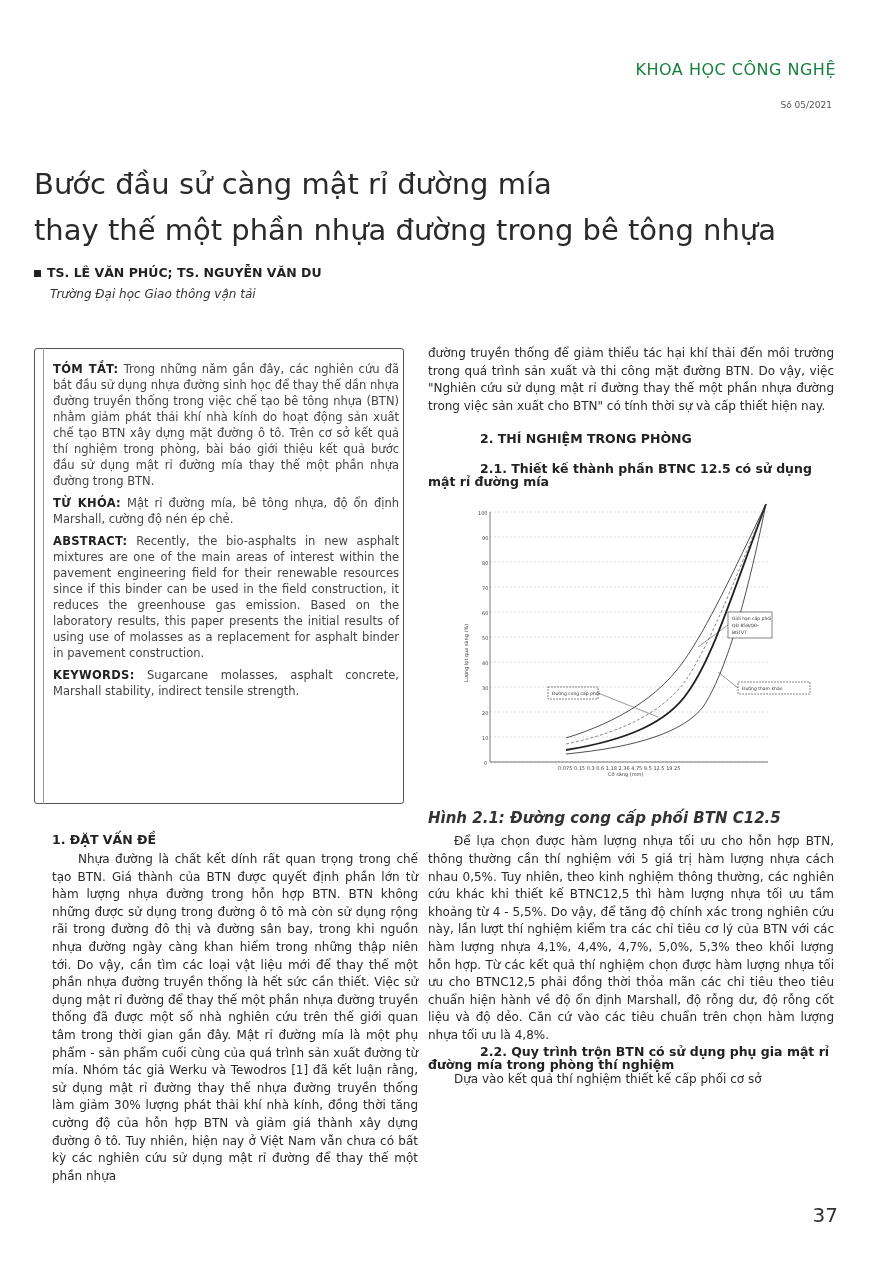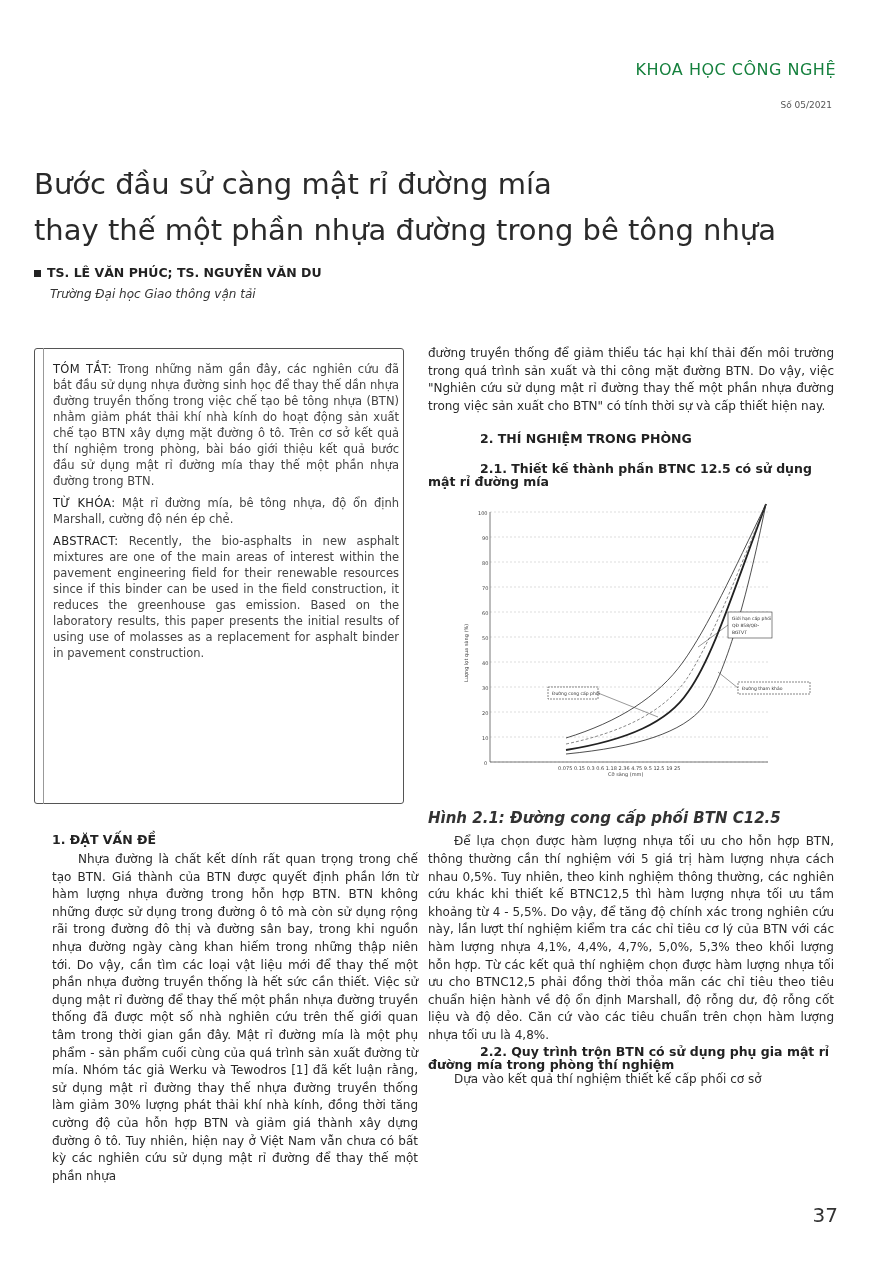--- a/index.html
+++ b/index.html
@@ -6,21 +6,21 @@
   body { width: 888px; height: 1267px; position: relative; overflow: hidden; font-family: "DejaVu Sans", sans-serif; color: #1a1a1a; }
   .section-tag { position: absolute; right: 52px; top: 60px; font-size: 16px; letter-spacing: 0.5px; color: #15803d; }
   .issue { position: absolute; right: 56px; top: 83px; font-size: 9px; color: #555; margin-top: 17px; }
   .title { position: absolute; left: 34px; top: 142px; width: 800px; font-size: 29px; line-height: 46px; color: #2a2a2a; font-weight: normal; }
   .authors { position: absolute; left: 34px; top: 265px; font-size: 12.5px; font-weight: bold; color: #222; }
   .authors .sq { display: inline-block; width: 7px; height: 7px; background: #222; margin-right: 6px; vertical-align: middle; }
   .affil { position: absolute; left: 50px; top: 287px; font-size: 12px; font-style: italic; color: #333; }
   .abstract-box { position: absolute; left: 34px; top: 348px; width: 370px; height: 456px; border: 1px solid #555; border-radius: 3px; box-sizing: border-box; padding: 6px 0 0 18px; }
   .abstract-box::before { content: ""; position: absolute; left: 8px; top: -1px; bottom: -1px; width: 1px; background: #999; }
   .abs-p { font-size: 11.5px; line-height: 16px; color: #444; margin: 6px 0 6px 0; text-align: justify; padding-right: 4px; }
-  .abs-p b { color: #222; font-weight: normal; letter-spacing: 0.3px; }
+  .abs-p b { color: #222; font-weight: bold; letter-spacing: 0.3px; }
   .col-left { position: absolute; left: 52px; top: 832px; width: 366px; }
   .col-right { position: absolute; left: 428px; top: 345px; width: 406px; }
   h2 { font-size: 12.5px; font-weight: bold; margin: 0 0 4px 0; color: #222; }
   h3 { font-size: 12.5px; font-weight: bold; margin: 0; color: #222; text-indent: 52px; line-height: 13px; }
   .para { font-size: 12px; line-height: 17.6px; text-align: justify; margin: 0; color: #2a2a2a; text-indent: 26px; }
   .para.noindent { text-indent: 0; }
   .figure { position: relative; width: 406px; height: 296px; margin: 4px 0 0 0; }
   .caption { font-size: 15px; font-style: italic; font-weight: bold; color: #333; margin: 21px 0 6px 0; }
   .pagenum { position: absolute; right: 50px; top: 1203px; font-size: 20px; color: #333; }
   .blank-gap { height: 16px; }
@@ -38,20 +38,21 @@
 
 <div class="authors">
   <span class="sq"></span><span>TS. LÊ VĂN PHÚC; TS. NGUYỄN VĂN DU</span>
 </div>
 <div class="affil">Trường Đại học Giao thông vận tải</div>
 
 <div class="abstract-box">
   <p class="abs-p"><b>TÓM TẮT:</b><span> Trong những năm gần đây, các nghiên cứu đã bắt đầu sử dụng nhựa đường sinh học để thay thế dần nhựa đường truyền thống trong việc chế tạo bê tông nhựa (BTN) nhằm giảm phát thải khí nhà kính do hoạt động sản xuất chế tạo BTN xây dựng mặt đường ô tô. Trên cơ sở kết quả thí nghiệm trong phòng, bài báo giới thiệu kết quả bước đầu sử dụng mật rỉ đường mía thay thế một phần nhựa đường trong BTN.</span></p>
   <p class="abs-p"><b>TỪ KHÓA:</b><span> Mật rỉ đường mía, bê tông nhựa, độ ổn định Marshall, cường độ nén ép chẻ.</span></p>
   <p class="abs-p"><b>ABSTRACT:</b><span> Recently, the bio-asphalts in new asphalt mixtures are one of the main areas of interest within the pavement engineering field for their renewable resources since if this binder can be used in the field construction, it reduces the greenhouse gas emission. Based on the laboratory results, this paper presents the initial results of using use of molasses as a replacement for asphalt binder in pavement construction.</span></p>
+  <p class="abs-p"><b>KEYWORDS:</b><span> Sugarcane molasses, asphalt concrete, Marshall stability, indirect tensile strength.</span></p>
 </div>
 
 <div class="col-left">
   <h2>1. ĐẶT VẤN ĐỀ</h2>
   <p class="para">Nhựa đường là chất kết dính rất quan trọng trong chế tạo BTN. Giá thành của BTN được quyết định phần lớn từ hàm lượng nhựa đường trong hỗn hợp BTN. BTN không những được sử dụng trong đường ô tô mà còn sử dụng rộng rãi trong đường đô thị và đường sân bay, trong khi nguồn nhựa đường ngày càng khan hiếm trong những thập niên tới. Do vậy, cần tìm các loại vật liệu mới để thay thế một phần nhựa đường truyền thống là hết sức cần thiết. Việc sử dụng mật rỉ đường để thay thế một phần nhựa đường truyền thống đã được một số nhà nghiên cứu trên thế giới quan tâm trong thời gian gần đây. Mật rỉ đường mía là một phụ phẩm - sản phẩm cuối cùng của quá trình sản xuất đường từ mía. Nhóm tác giả Werku và Tewodros [1] đã kết luận rằng, sử dụng mật rỉ đường thay thế nhựa đường truyền thống làm giảm 30% lượng phát thải khí nhà kính, đồng thời tăng cường độ của hỗn hợp BTN và giảm giá thành xây dựng đường ô tô. Tuy nhiên, hiện nay ở Việt Nam vẫn chưa có bất kỳ các nghiên cứu sử dụng mật rỉ đường để thay thế một phần nhựa</p>
 </div>
 
 <div class="col-right">
   <p class="para noindent">đường truyền thống để giảm thiểu tác hại khí thải đến môi trường trong quá trình sản xuất và thi công mặt đường BTN. Do vậy, việc "Nghiên cứu sử dụng mật rỉ đường thay thế một phần nhựa đường trong việc sản xuất cho BTN" có tính thời sự và cấp thiết hiện nay.</p>
   <div class="blank-gap"></div>

